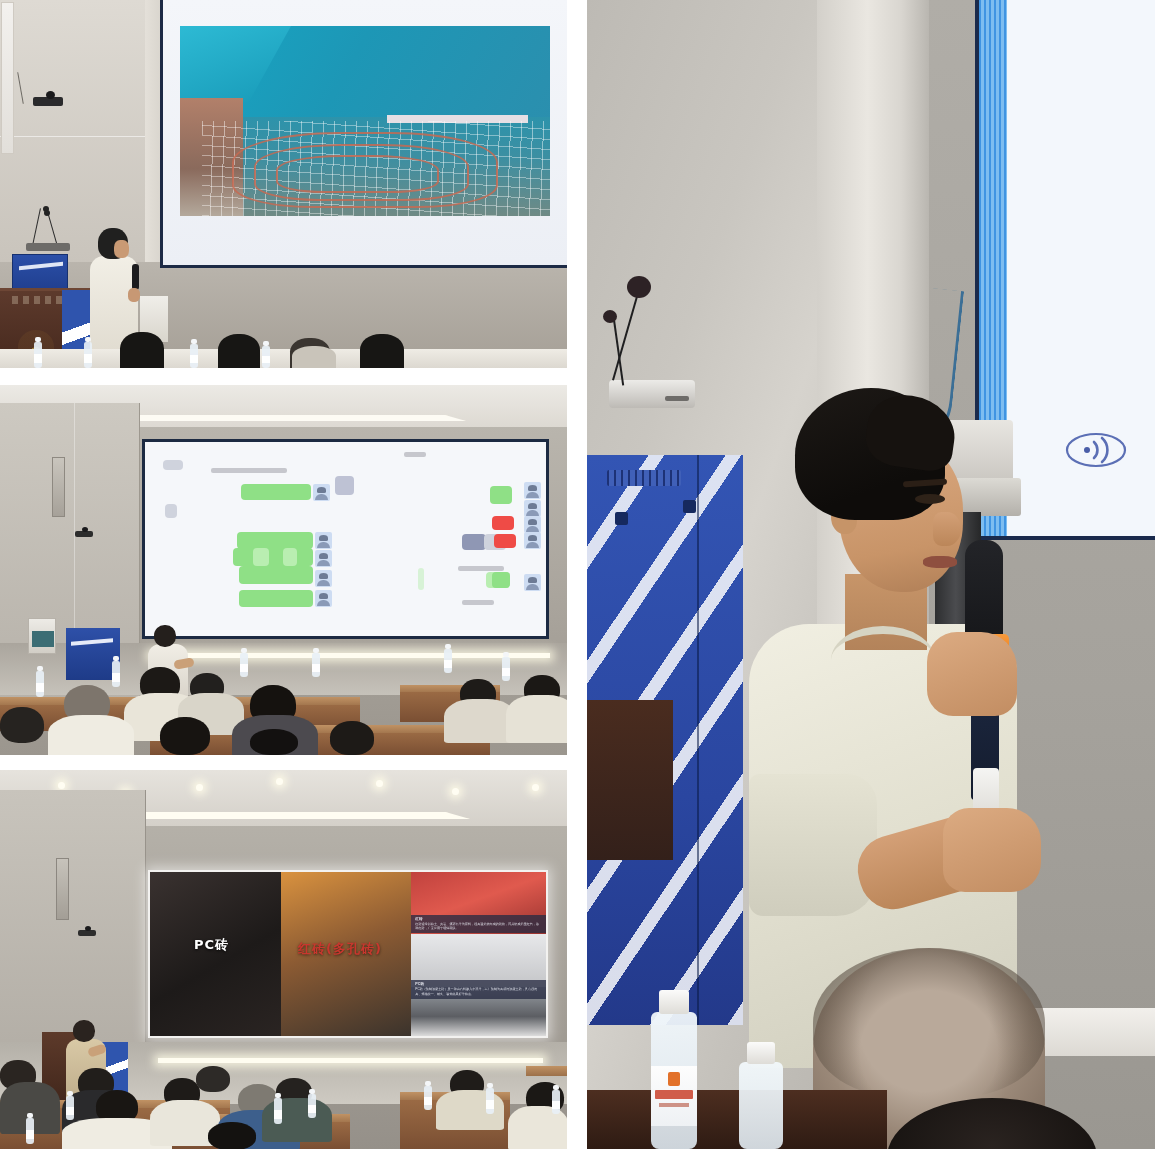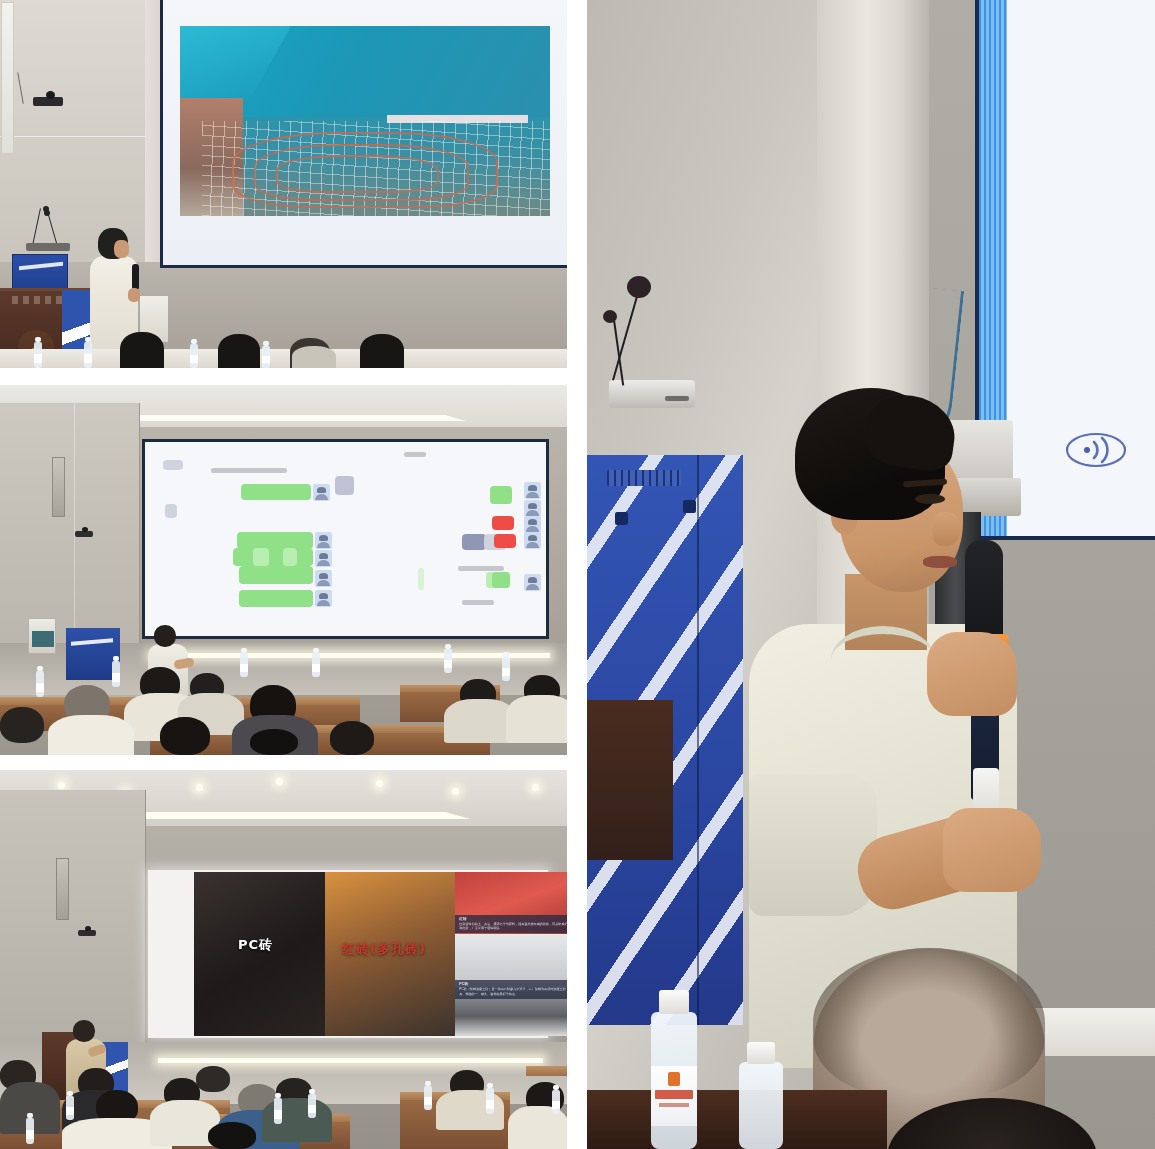--- a/index.html
+++ b/index.html
@@ -305,21 +305,21 @@
     position:absolute; left:56px; top:88px; width:13px; height:62px;
     background:linear-gradient(180deg,#c7c3bb,#a39e96); border:1px solid #8c8780;
   }
   .p3-cam{ position:absolute; left:78px; top:160px; width:18px; height:6px; background:#2d2d2d; border-radius:2px; }
   .p3-cam:after{ content:""; position:absolute; left:7px;top:-4px;width:6px;height:5px;background:#1a1a1c;border-radius:50%; }
   .p3-led-frame{
     position:absolute; left:148px; top:100px; width:400px; height:168px;
     background:#f3f2f0; padding:2px;
     box-shadow:0 0 12px 3px rgba(255,255,255,.55);
   }
-  .p3-led{ position:relative; width:100%; height:100%; background:#111; overflow:hidden; display:flex;margin-left:44px; }
+  .p3-led{ position:relative; width:100%; height:100%; background:#111; overflow:hidden; display:flex; }
   .p3-img{ position:relative; height:100%; overflow:hidden; }
   .p3-img.a{ width:33%; background:linear-gradient(150deg,#3a3230,#1d1a19 55%,#2a2422); }
   .p3-img.b{ width:33%; background:linear-gradient(160deg,#d9923f,#8c5b33 45%,#3b332c 100%); }
   .p3-img.c{ width:34%; background:#cfd0d2; }
   .p3-c-top{ position:absolute; left:0;top:0;width:100%;height:40%;background:linear-gradient(160deg,#c1423e,#e05a4e 45%,#93302d); }
   .p3-c-mid{ position:absolute; left:0;top:38%;width:100%;height:34%;background:linear-gradient(180deg,#e7e8ea,#c2c3c6); }
   .p3-c-bot{ position:absolute; left:0;top:70%;width:100%;height:30%;background:linear-gradient(180deg,#9aa0a6,#5c5e63 60%,#dcdcdc); }
   .p3-cap{
     position:absolute; left:0; width:100%;
     background:rgba(40,44,66,.78); color:#e8eaf2; padding:2px 4px;

